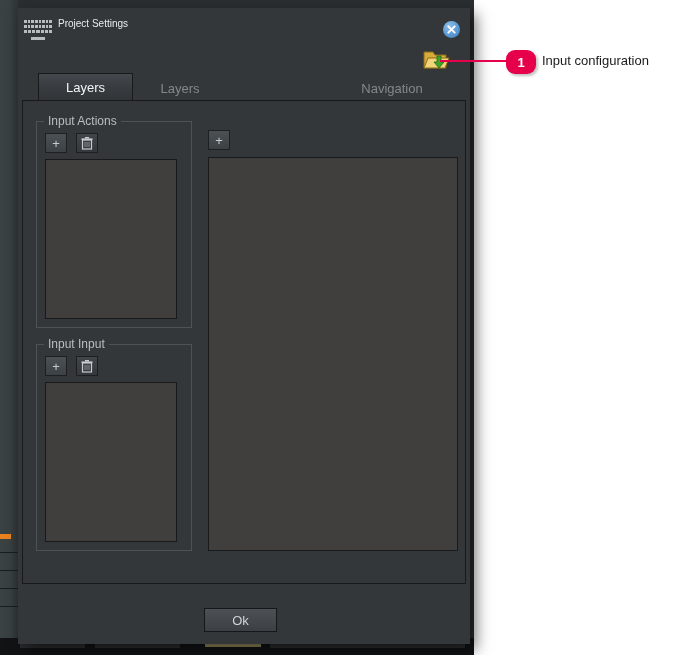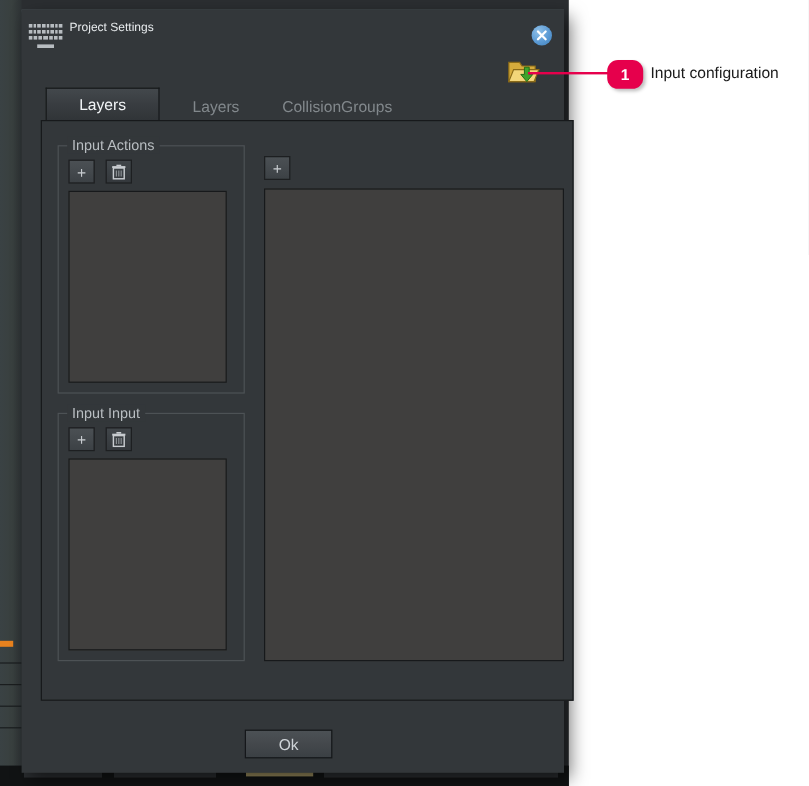--- a/index.html
+++ b/index.html
@@ -180,21 +180,21 @@
     line-height: 27px;
     color: #f2f5f7;
     background: linear-gradient(to bottom,#43484c 0%, #393d41 45%, #2f3336 100%);
     border: 1px solid #17191b;
     border-bottom: none;
   }
 
   
   .tabpanel {
     position: absolute;
-    left: 16px;
+    left: 4px;
     top: 92px;
     width: 444px;
     height: 484px;
     background: #33373a;
     border: 1px solid #17191b;
     box-sizing: border-box;
     text-align: right;
   }
 
   
@@ -364,21 +364,21 @@
     <svg width="28" height="26" viewBox="0 0 28 26">
       <path d="M2 5 L11 5 L13 8 L24 8 L24 21 L2 21 Z" fill="#d6ab3c" stroke="#8a6a18" stroke-width="1"></path>
       <path d="M2 21 L6 11 L27 11 L23 21 Z" fill="#f2d57a" stroke="#8a6a18" stroke-width="1"></path>
       <path d="M19 9 L19 15 L22 15 L17 21 L12 15 L15 15 L15 9 Z" fill="#3fa22b" stroke="#1f6a14" stroke-width="0.8"></path>
     </svg>
   </div>
 
   <div class="tabstrip">
     <div class="tab active" style="left:16px;  width:95px;">Layers</div>
     <div class="tab" style="left:118px; width:80px;">Layers</div>
-    <div class="tab" style="left:200px; width:118px;">CollisionGroups</div>
+    <div class="tab" style="left:318px; width:104px;">Navigation</div>
   </div>
 
   <div class="tabpanel">
 
     <div class="groupbox" style="left:13px; top:20px; width:156px; height:207px;">
       <div class="gb-title">Input Actions</div>
       <div class="sqbtn" style="left:8px; top:11px;">+</div>
       <div class="sqbtn dark" style="left:39px; top:11px;">
         <svg width="12" height="13" viewBox="0 0 12 13">
           <rect x="1.5" y="3" width="9" height="9" fill="none" stroke="#c8ccd0" stroke-width="1.2"></rect>

